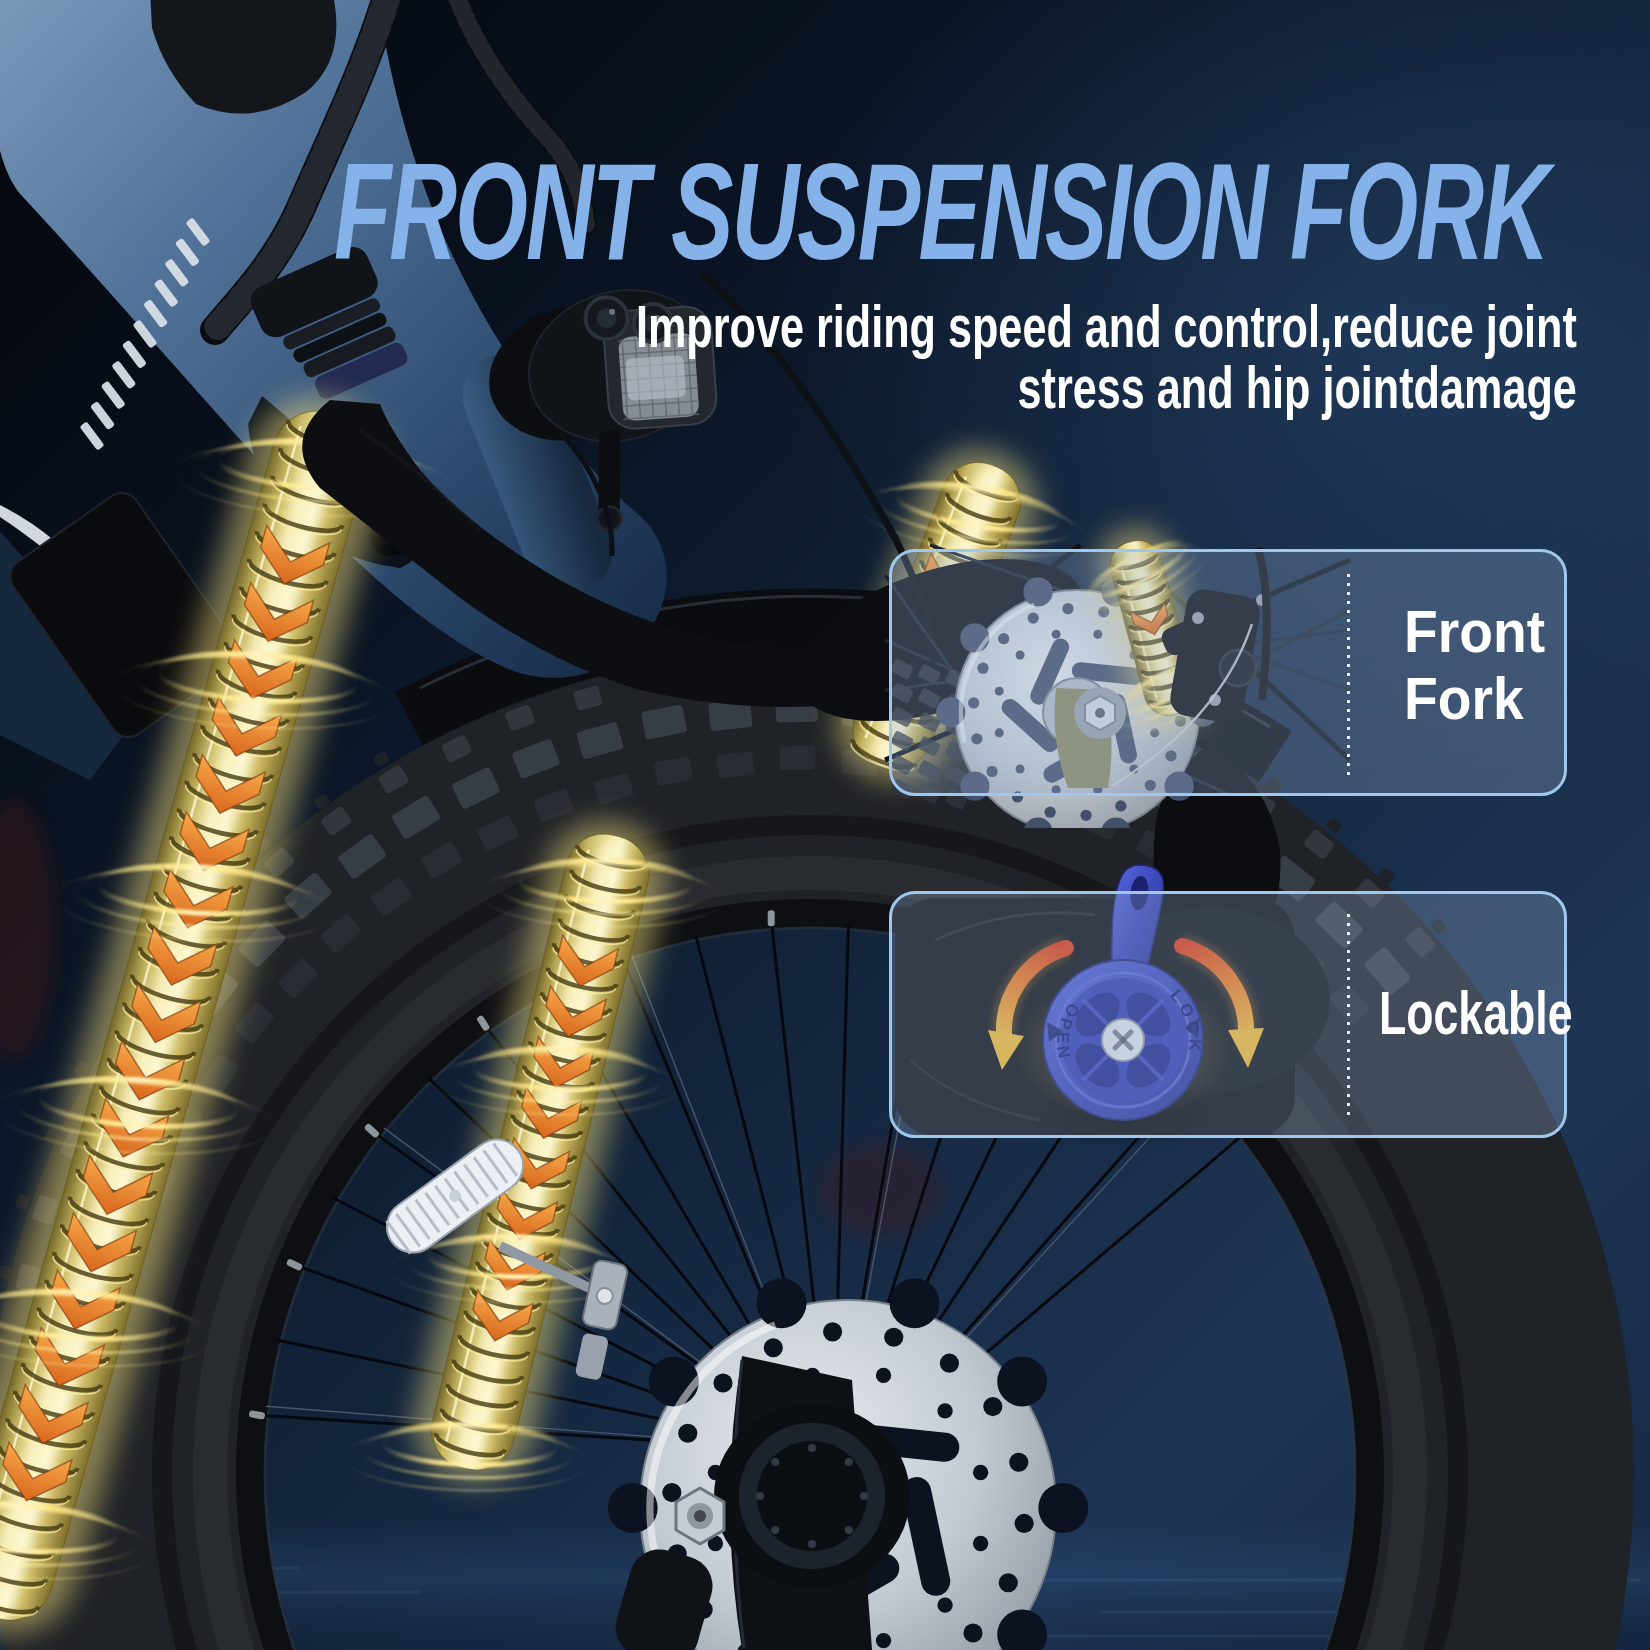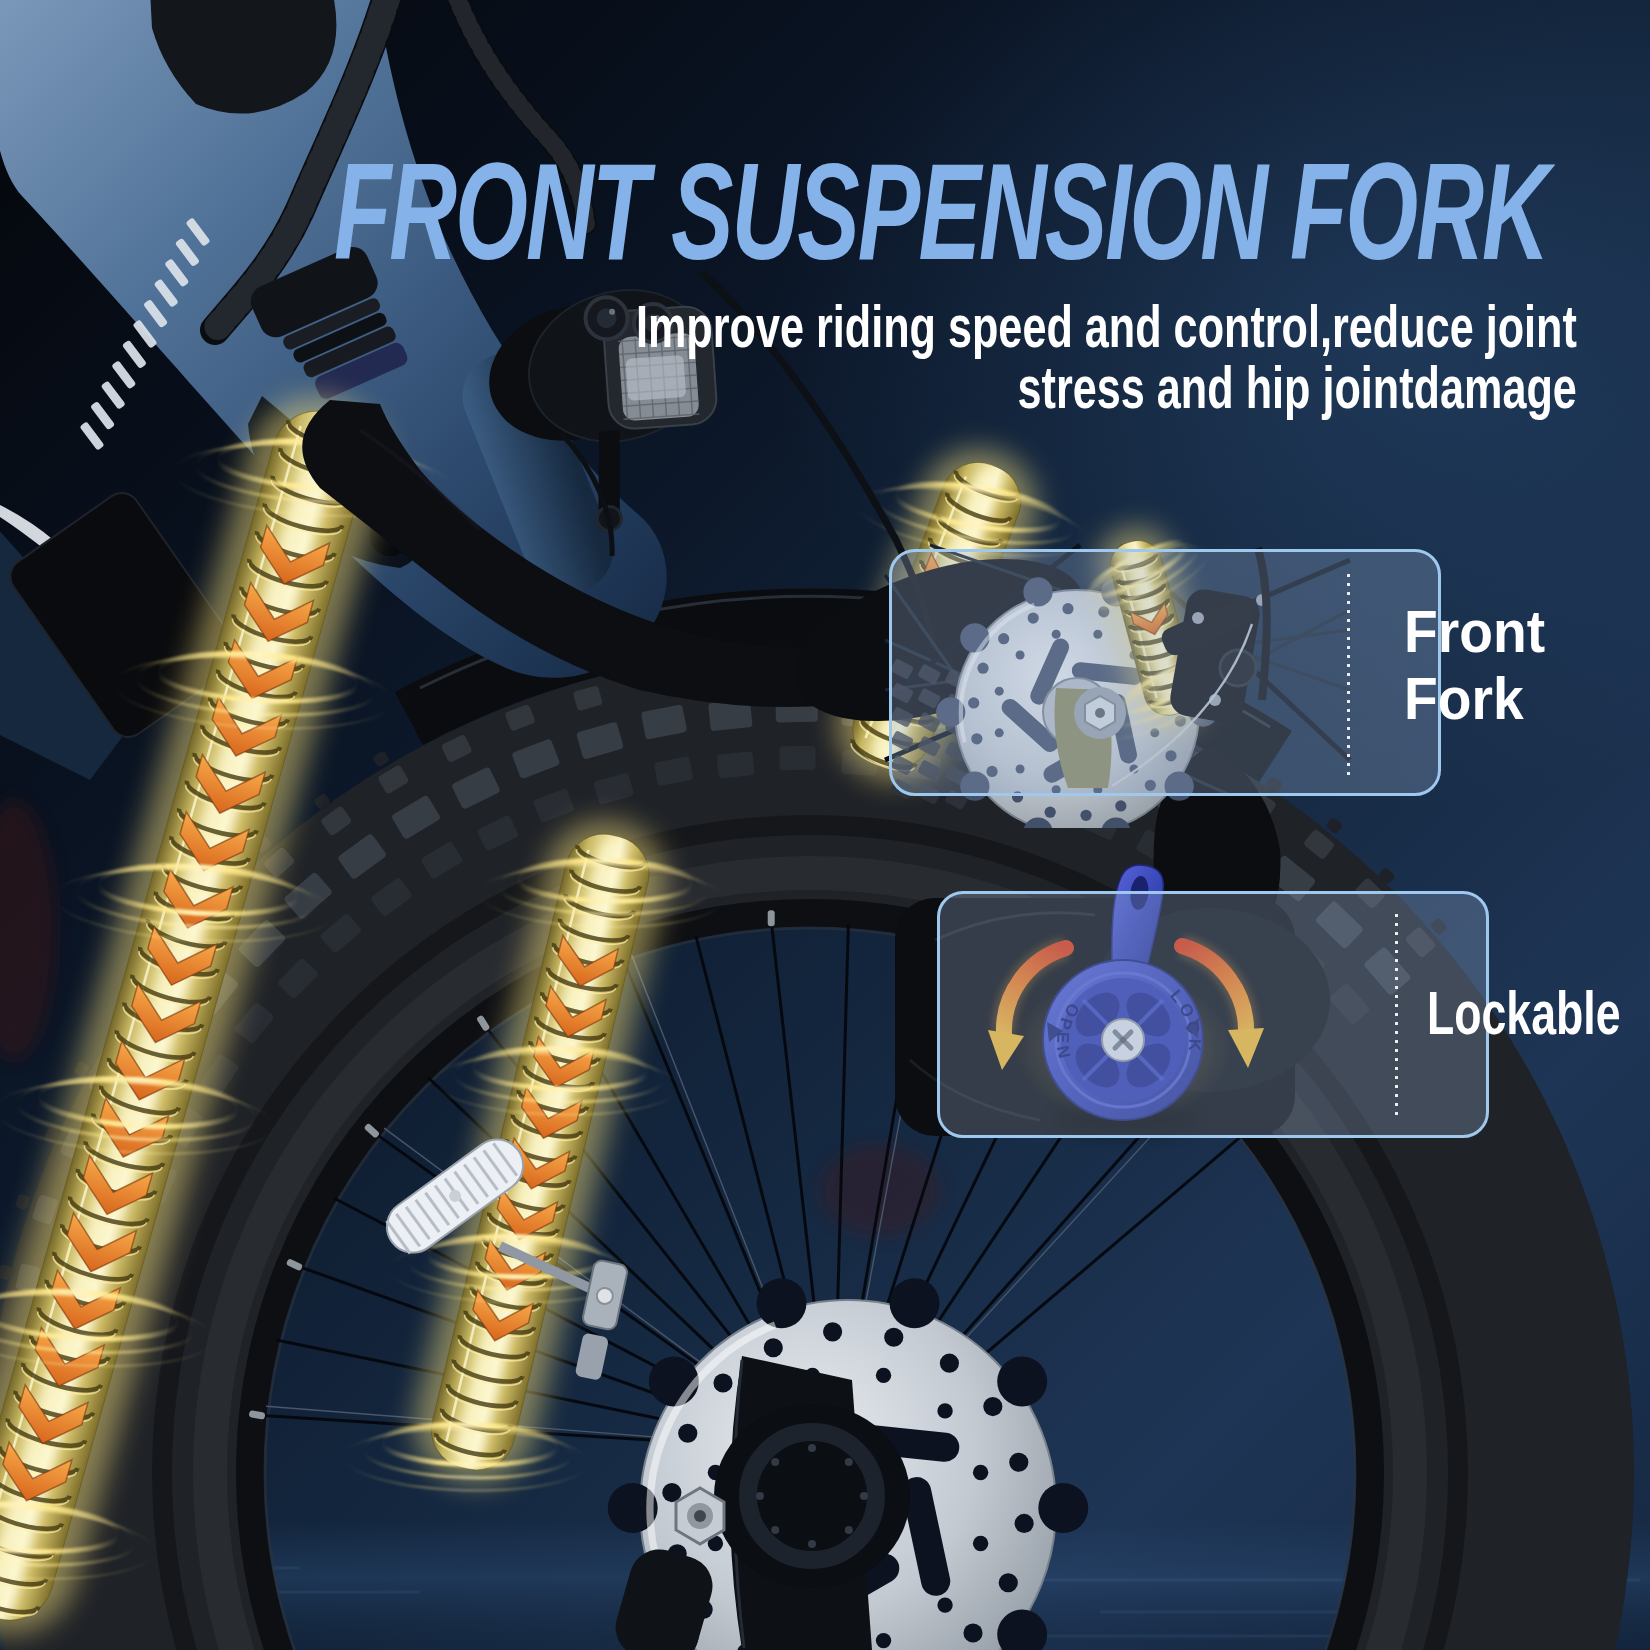--- a/index.html
+++ b/index.html
@@ -9,21 +9,21 @@
 
   
   .title{position:absolute;left:334px;top:142px;font-size:138px;line-height:1;
          font-weight:bold;font-style:italic;letter-spacing:-3px;color:#85b2e8;
          white-space:nowrap;transform:scaleX(.68);transform-origin:left top;}
   .subtitle{position:absolute;right:73px;top:296px;text-align:right;color:#fff;
             font-weight:bold;font-size:60px;line-height:61px;}
   .subtitle .ln{display:block;white-space:nowrap;transform:scaleX(.72);transform-origin:right center;}
 
   
-  .callout{position:absolute;width:552px;height:247px;border:3px solid #9fc8ef;
+  .callout{position:absolute;width:678px;height:247px;border:3px solid #9fc8ef;
            border-radius:26px;background:rgba(150,172,205,0.30);box-sizing:border-box;}
   .callout .divider{position:absolute;left:455px;width:3px;
            background:repeating-linear-gradient(to bottom,#fff 0 3px,transparent 3px 9px);
            opacity:.9;}
   .co-label{position:absolute;color:#fff;font-weight:bold;white-space:nowrap;}
   .co-label.ff{left:512px;top:46px;font-size:60px;line-height:67px;
                transform:scaleX(.92);transform-origin:left top;}
   .co-label.lk{left:487px;top:84px;font-size:62px;line-height:70px;
                transform:scaleX(.72);transform-origin:left top;}
 </style>
@@ -908,21 +908,21 @@
   </g>
 </svg>
 
 <div class="callout" style="left:889px;top:549px;">
   <div class="divider" style="top:22px;height:204px;"></div>
   <div class="co-label ff">
     <span style="display:block">Front</span>
     <span style="display:block">Fork</span>
   </div>
 </div>
-<div class="callout" style="left:889px;top:891px;margin-left:48px;">
+<div class="callout" style="left:889px;top:891px;">
   <div class="divider" style="top:20px;height:206px;"></div>
   <div class="co-label lk">Lockable</div>
 </div>
 
 <div class="title">FRONT SUSPENSION FORK</div>
 <div class="subtitle">
   <span class="ln">Improve riding speed and control,reduce joint</span>
   <span class="ln">stress and hip jointdamage</span>
 </div>
 

